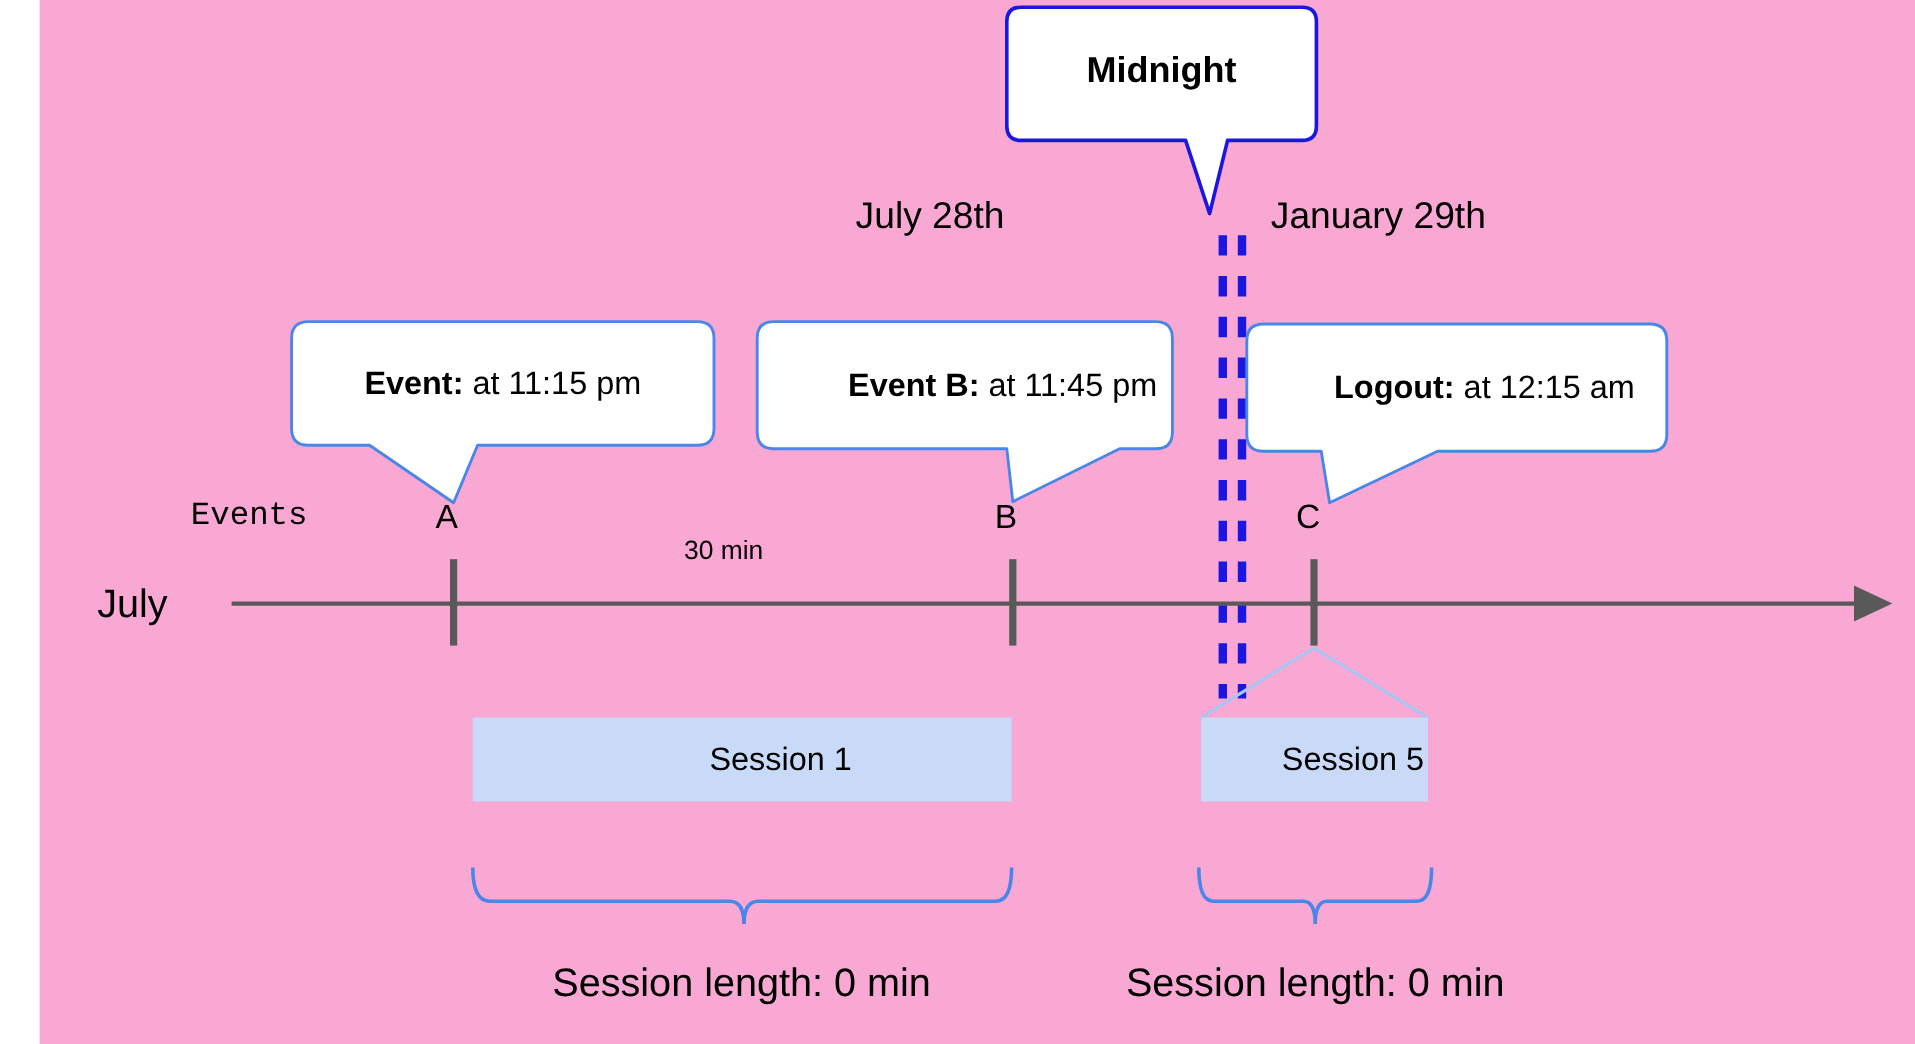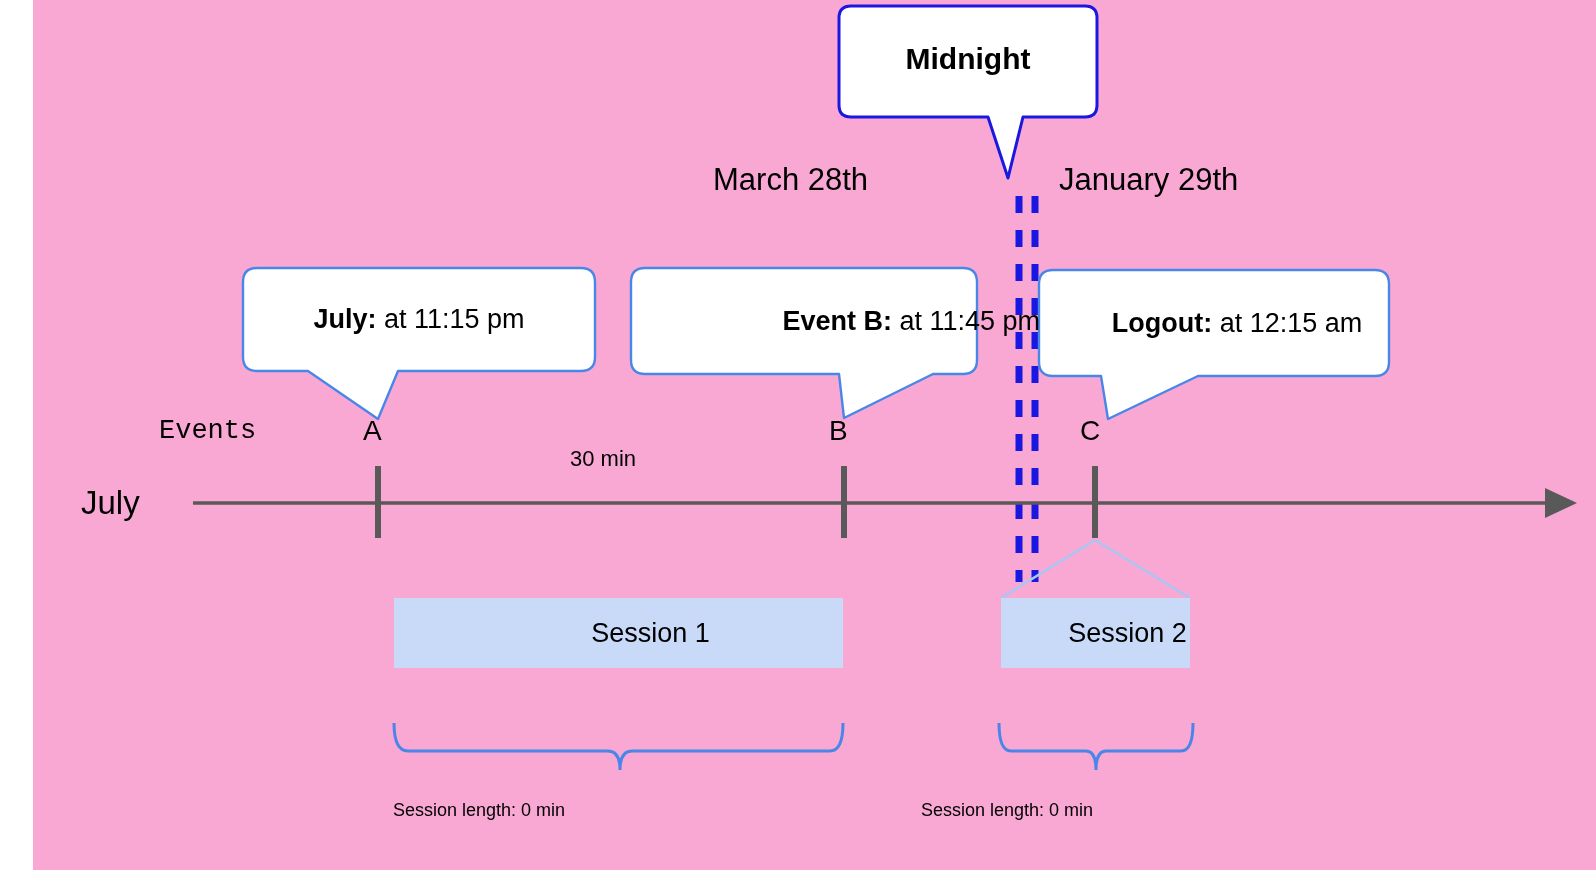--- a/index.html
+++ b/index.html
@@ -61,24 +61,24 @@
   }
   .session-label {
     font-size: 27px;
     color: #000;
     position: absolute;
     text-align: center;
     line-height: 1;
     padding-left: 32px;
   }
   .sesslen-label {
-    font-size: 18px;
+    font-size: 33px;
     color: #000;
     position: absolute;
-    text-align: left;
+    text-align: center;
   }
   .session-bar {
     position: absolute;
     background: #c9daf8;
   }
 </style>
 </head>
 <body>
 
 <div id="canvas">
@@ -135,28 +135,28 @@
     </g>
 
     <g>
       <path d="M 966 723 Q 966 751 978 751 L 1053 751 Q 1063 751 1063 770
                Q 1063 751 1073 751 L 1148 751 Q 1160 751 1160 723" fill="none" stroke="#4a86e8" stroke-width="3"></path>
     </g>
   </svg>
 
   <div class="txt" style="left:806px; top:44px; width:258px; text-align:center; font-size:30px; font-weight:bold;">Midnight</div>
 
-  <div class="txt date-label" style="left:680px; top:164px;">March 28th</div>
+  <div class="txt date-label" style="left:680px; top:164px;">July 28th</div>
   <div class="txt date-label" style="left:1026px; top:164px;">January 29th</div>
 
   <div class="txt callout-text" style="left:210px; top:306px; width:352px; text-align:center;">
-    <b>July:</b><span> at 11:15 pm</span>
+    <b>Event:</b><span> at 11:15 pm</span>
   </div>
 
-  <div class="txt callout-text" style="left:598px; top:308px; width:409px; text-align:right;">
+  <div class="txt callout-text" style="left:598px; top:308px; width:409px; text-align:center;">
     <b>Event B:</b><span> at 11:45 pm</span>
   </div>
 
   <div class="txt callout-text" style="left:1006px; top:310px; width:396px; text-align:center;">
     <b>Logout:</b><span> at 12:15 am</span>
   </div>
 
   <div class="txt events-name" style="left:126px; top:418px;">Events</div>
 
   <div class="txt point-label" style="left:330px; top:417px;">A</div>
@@ -164,18 +164,18 @@
   <div class="txt point-label" style="left:1047px; top:417px;">C</div>
 
   <div class="txt dur-label" style="left:537px; top:448px;">30 min</div>
 
   <div class="txt axis-name" style="left:48px; top:486px;">July</div>
 
   <div class="session-bar" style="left:361px; top:598px; width:449px; height:70px;"></div>
   <div class="session-label" style="left:361px; top:620px; width:449px;">Session 1</div>
 
   <div class="session-bar" style="left:968px; top:598px; width:189px; height:70px;"></div>
-  <div class="session-label" style="left:948px; top:620px; width:229px;">Session 2</div>
+  <div class="session-label" style="left:948px; top:620px; width:229px;">Session 5</div>
 
   <div class="sesslen-label" style="left:360px; top:800px; width:450px;">Session length: 0 min</div>
   <div class="sesslen-label" style="left:888px; top:800px; width:350px;">Session length: 0 min</div>
 
 </div>
 
 </body></html>

